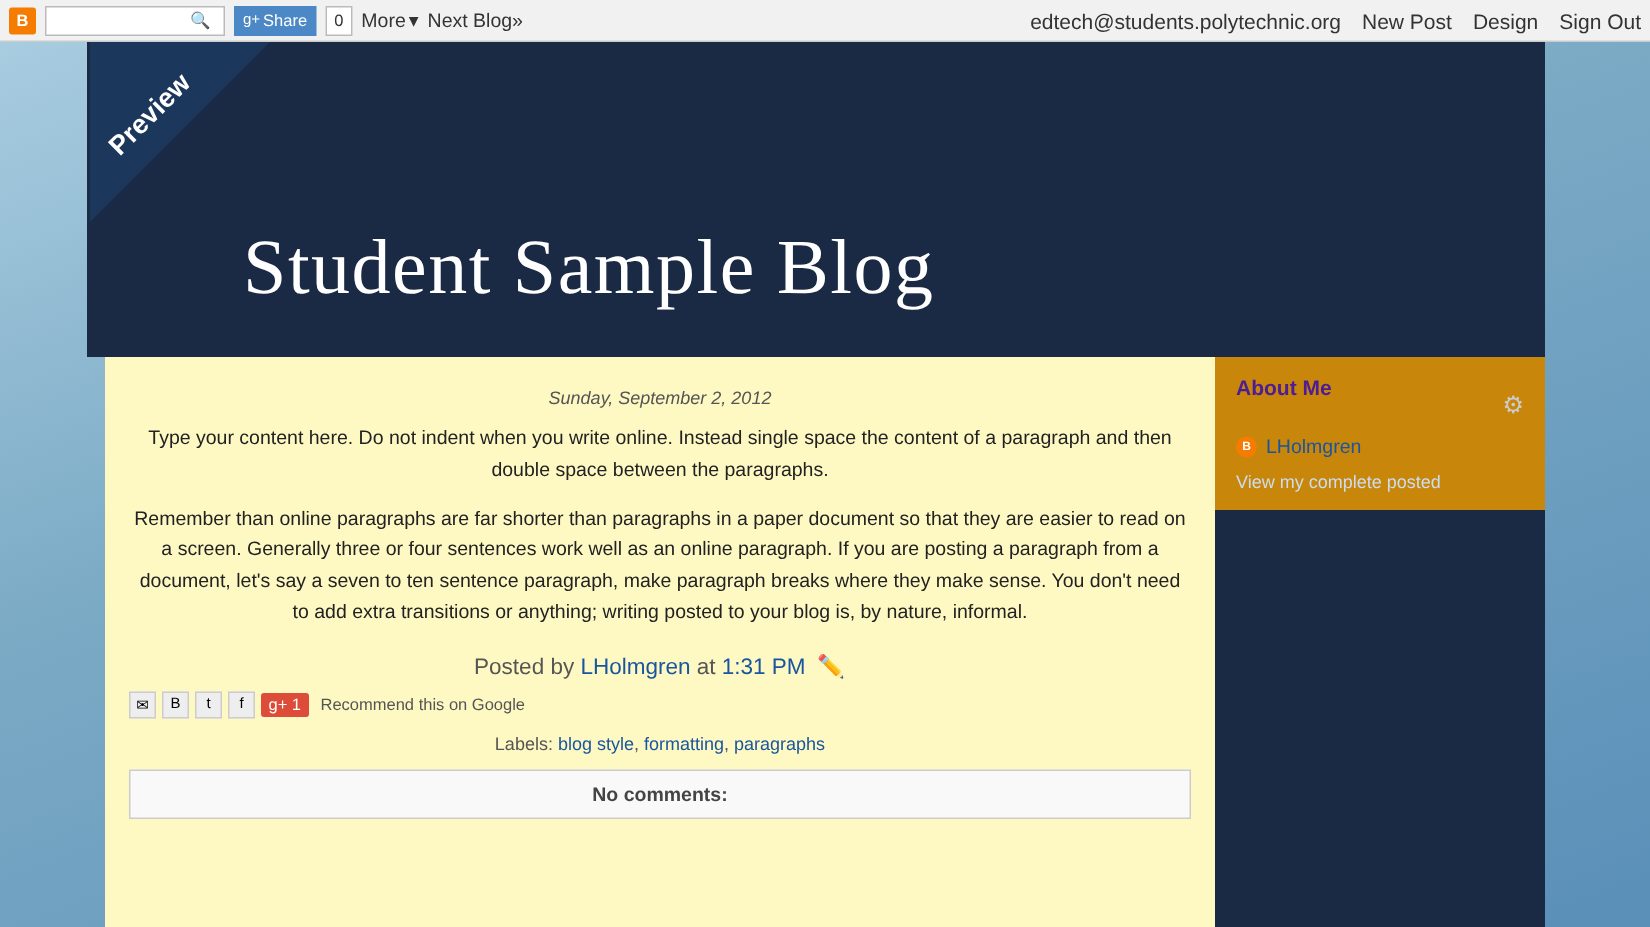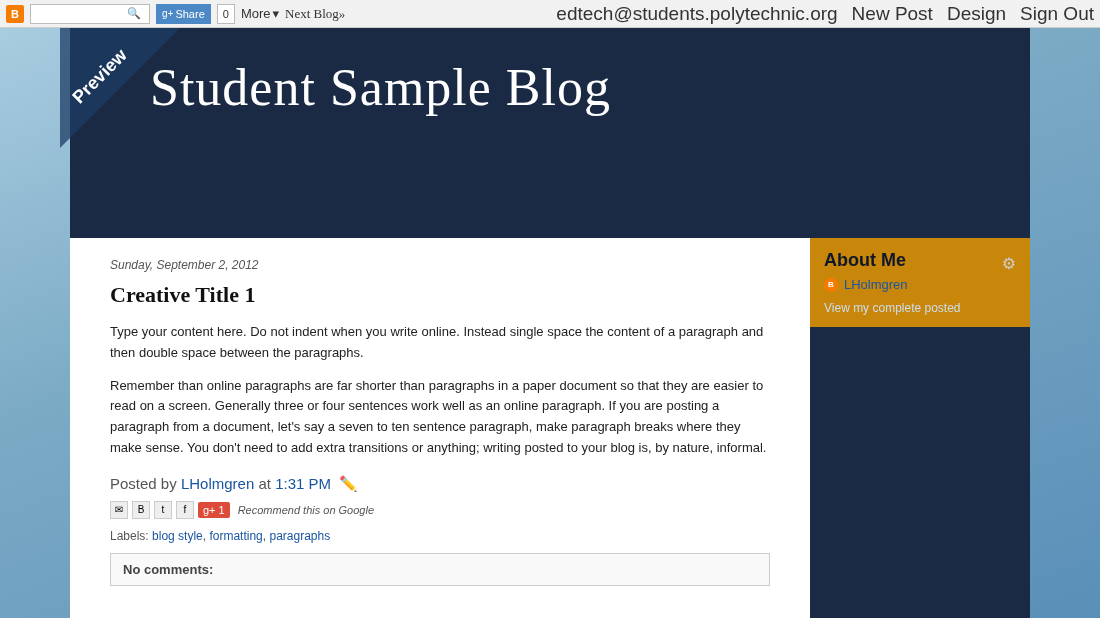--- a/index.html
+++ b/index.html
@@ -56,26 +56,26 @@
       height: 20px;
       padding: 0 5px;
       display: flex; align-items: center;
       font-size: 11px;
     }
     #topbar .more-btn {
       display: flex; gap: 2px;
       cursor: pointer; color: #333; font-size: 13px;
     }
     #topbar .next-blog {
-      color: #333; font-size: 13px; cursor: pointer; font-family: Liberation Serif, serif;
+      color: #333; font-size: 13px; cursor: pointer;
     }
     #topbar .right-nav {
       margin-left: auto;
       display: flex; align-items: flex-end; gap: 14px;
-      font-size: 19px; color: #333;
+      font-size: 14px; color: #333;
     }
     #topbar .right-nav a {
       color: #333; text-decoration: none; cursor: pointer;
     }
 
     
     #blog-wrapper {
       width: 1100px;
       height: 590px;
       background: #7baac5;
@@ -115,48 +115,49 @@
       transform: rotate(-45deg);
       transform-origin: center center;
       width: 100px;
       text-align: center;
       z-index: 6;
     }
 
     
     #blog-header {
       position: absolute;
-      top: 0; left: 70px; right: 70px;
+      top: 0; left: 58px; right: 70px;
       background: #1a2a45;
-      padding: 30px 40px 30px 80px;
+      padding: 30px 40px 30px 104px;
       min-height: 210px;
-      display: flex; align-items: flex-start;
+      display: flex; align-items: flex-end;
     }
     #blog-title {
       color: white;
       font-size: 52px;
       font-weight: normal;
       font-family: Georgia, serif;
       letter-spacing: 1px;
     }
 
     
     #content-area {
       position: absolute;
       top: 210px; left: 70px; right: 70px;
       display: flex;
       gap: 0;
     }
 
     
     #main-content {
       flex: 1;
-      background: #ffffff;
-      padding: 20px 40px;
+      background: #fef9c3;
+      padding: 20px 16px;
       min-height: 380px;
+      text-align: center;
     }
 
     .post-date {
       color: #555; font-size: 12px; margin-bottom: 10px;
       font-style: italic;
     }
     .post-title {
       font-size: 22px;
       font-weight: bold;
       color: #111;
@@ -195,21 +196,21 @@
       display: flex; align-items: center; justify-content: center;
       font-size: 10px; cursor: pointer; background: #eee;
     }
     .share-icons .gplus-btn {
       display: flex; align-items: center; gap: 3px;
       background: #dd4b39; color: white;
       padding: 2px 5px; font-size: 11px; cursor: pointer;
       border-radius: 2px;
     }
     .share-icons .recommend-text {
-      font-size: 11px; color: #555; margin-left: 4px; font-style: italic;
+      font-size: 11px; color: #555; margin-left: 4px;
     }
 
     .post-labels {
       margin-top: 10px;
       font-size: 12px;
       color: #555;
     }
     .post-labels a {
       color: #1a56a0; text-decoration: none;
     }
@@ -229,24 +230,24 @@
       width: 220px;
       background: #1a2a45;
       padding: 0;
     }
     .sidebar-widget {
       background: #c8860a;
       margin: 0;
       padding: 12px 14px;
     }
     .sidebar-widget-title {
-      color: #0f172a;
-      font-size: 18px;
+      color: #4c1d95;
+      font-size: 14px;
       font-weight: bold;
-      margin-bottom: 6px;
+      margin-bottom: 24px;
     }
     .sidebar-profile {
       display: flex; align-items: center; gap: 6px;
       margin-bottom: 8px;
     }
     .sidebar-profile .blogger-dot {
       width: 14px; height: 14px;
       background: #f57c00;
       border-radius: 50%;
       display: flex; align-items: center; justify-content: center;
@@ -299,21 +300,20 @@
   </div>
 
   <div id="blog-header">
     <h1 id="blog-title">Student Sample Blog</h1>
   </div>
 
   <div id="content-area">
 
     <div id="main-content">
       <div class="post-date">Sunday, September 2, 2012</div>
-      <div class="post-title">Creative Title 1</div>
       <div class="post-body">
         <p>Type your content here. Do not indent when you write online. Instead single space the content of a paragraph and then double space between the paragraphs.</p>
         <p>Remember than online paragraphs are far shorter than paragraphs in a paper document so that they are easier to read on a screen. Generally three or four sentences work well as an online paragraph. If you are posting a paragraph from a document, let's say a seven to ten sentence paragraph, make paragraph breaks where they make sense. You don't need to add extra transitions or anything; writing posted to your blog is, by nature, informal.</p>
       </div>
       <div class="post-footer">
         <span>Posted by</span>
         <a class="author-link">LHolmgren</a>
         <span>at</span>
         <a class="time-link">1:31 PM</a>
         <span class="edit-icon">✏️</span>

